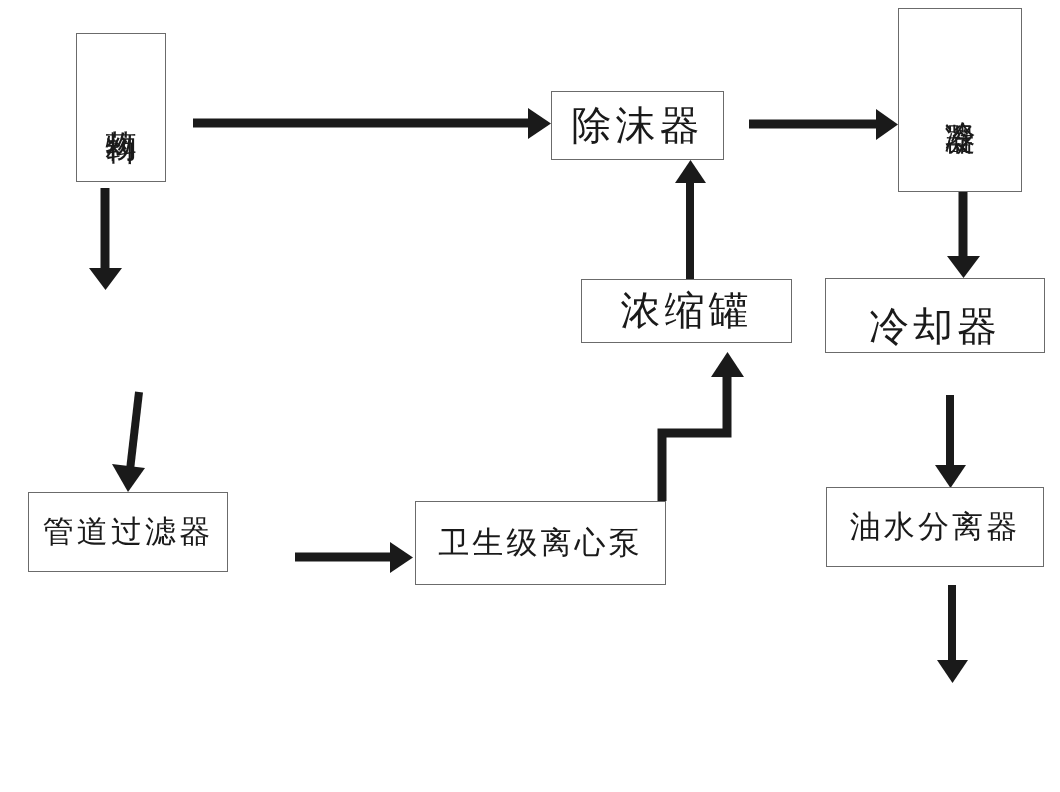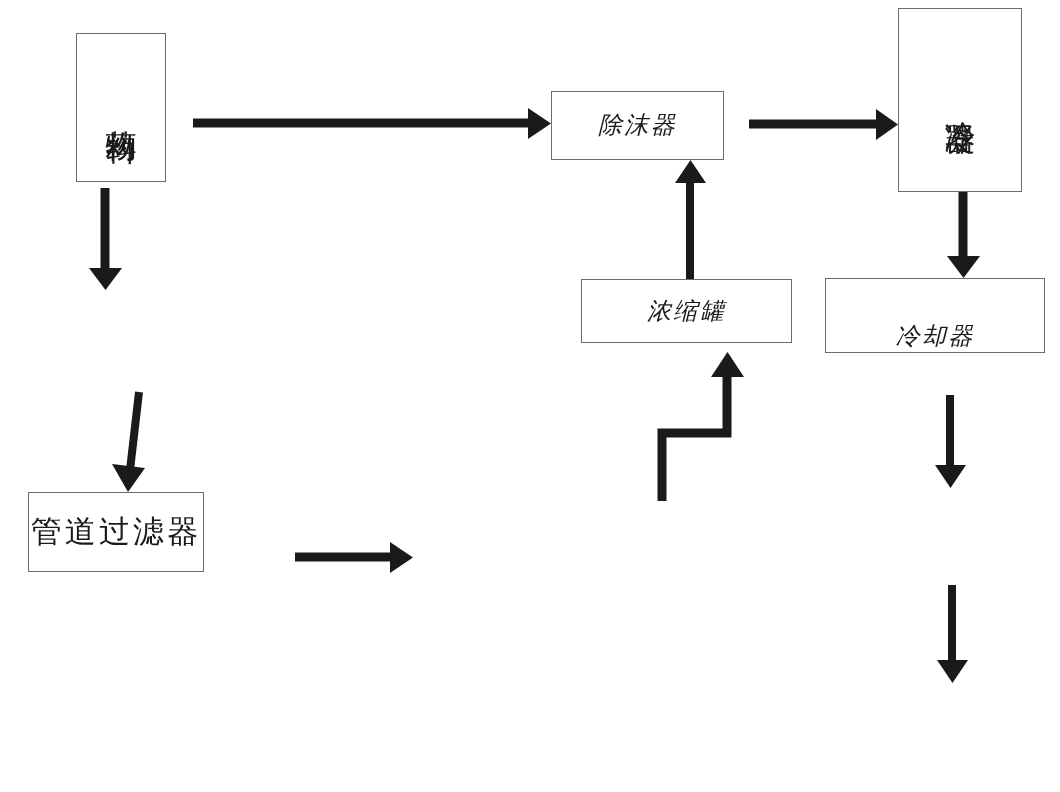--- a/index.html
+++ b/index.html
@@ -32,21 +32,21 @@
     letter-spacing: 0.10em;
     white-space: pre;
   }
   .node.vertical .label {
     writing-mode: vertical-rl;
     text-orientation: upright;
     letter-spacing: 0.06em;
     line-height: 1.0;
   }
   .fs-31 { font-size: 31px; }
-  .fs-32 { font-size: 24px; font-style: italic; }
+  .fs-32 { font-size: 40px; }
   svg.edges {
     position: absolute;
     left: 0;
     top: 0;
     width: 1060px;
     height: 792px;
     pointer-events: none;
   }
   .edge-line {
     stroke: #1a1a1a;
@@ -132,20 +132,26 @@
 
 
   <div class="node" id="node-concentration-tank" style="left:534px; top:279px; width:211px; height:64px;margin-left:47px;">
     <span class="label fs-32">浓缩罐</span>
   </div>
 
   <div class="node" id="node-cooler" style="left:825px; top:278px; width:220px; height:75px;align-items:flex-end;">
     <span class="label fs-32">冷却器</span>
   </div>
 
-  <div class="node" id="node-pipe-filter" style="left:28px; top:492px; width:176px; height:80px;">
+  <div class="node" id="node-pipe-filter" style="left:28px; top:492px; width:200px; height:80px;">
     <span class="label fs-31">管道过滤器</span>
   </div>
 
+  <div class="node" id="node-sanitary-pump" style="left:415px; top:501px; width:251px; height:84px;">
+    <span class="label fs-31">卫生级离心泵</span>
+  </div>
 
+  <div class="node" id="node-oil-water-separator" style="left:826px; top:487px; width:218px; height:80px;">
+    <span class="label fs-31">油水分离器</span>
+  </div>
 
 
 </div>
 
 </body></html>

